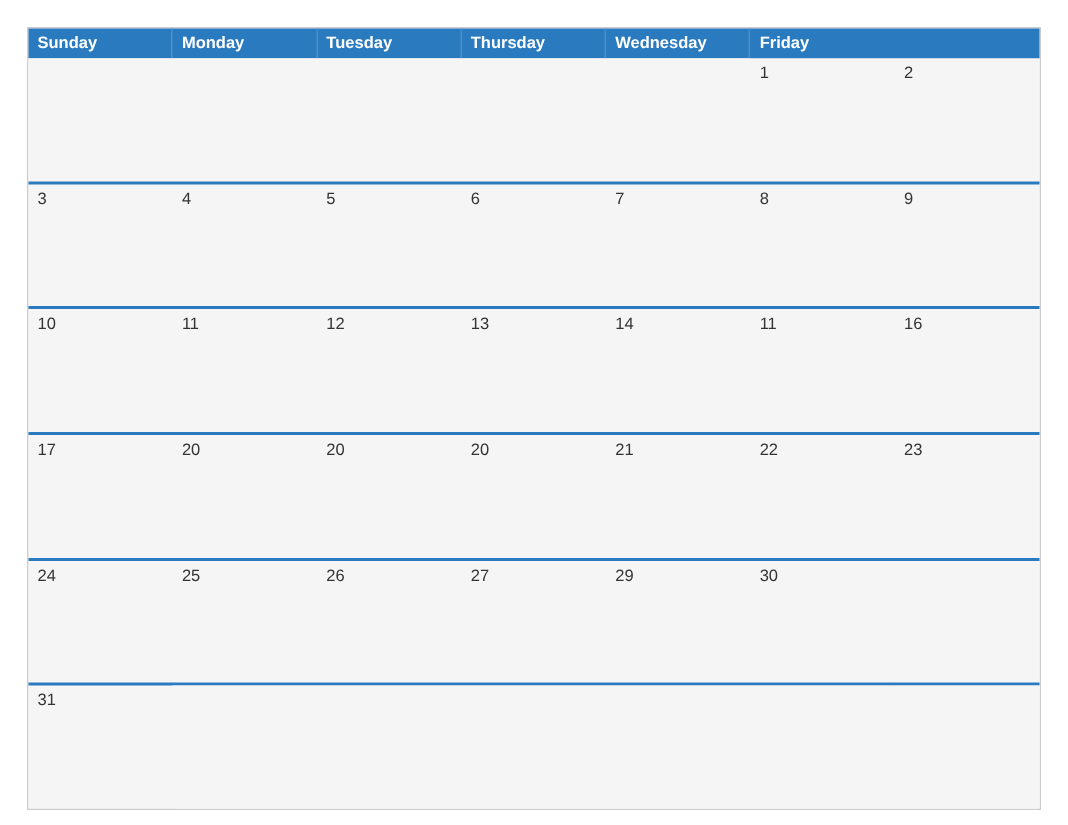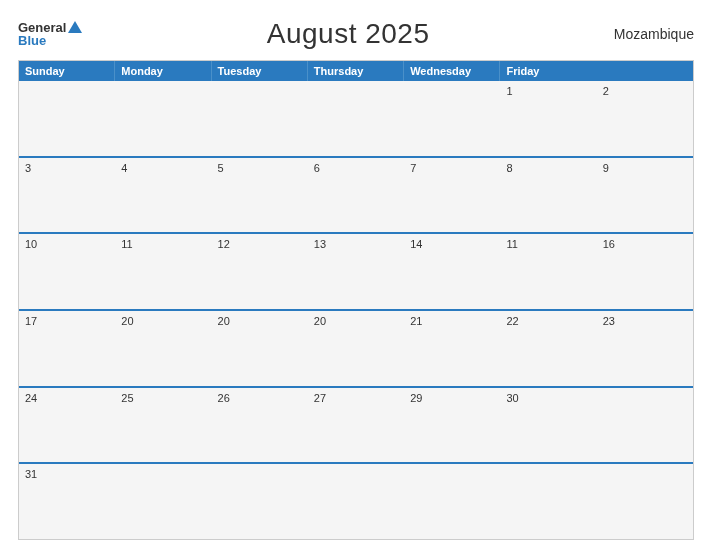--- a/index.html
+++ b/index.html
@@ -123,34 +123,20 @@
     }
     .logo-line1 {
       display: flex;
       align-items: center;
     }
   </style>
 </head>
 <body>
 
 <div class="page">
-  <div class="header">
-
-    <div class="logo">
-      <div class="logo-line1">
-        <span class="logo-general">General</span>
-        <span class="logo-triangle"></span>
-      </div>
-      <span class="logo-blue">Blue</span>
-    </div>
-
-    <div class="title">August 2025</div>
-
-    <div class="country">Mozambique</div>
-  </div>
 
   <div class="calendar">
 
     <div class="day-headers">
     <div class="day-header">Sunday</div>
         <div class="day-header">Monday</div>
         <div class="day-header">Tuesday</div>
         <div class="day-header">Thursday</div>
         <div class="day-header">Wednesday</div>
         <div class="day-header">Friday</div>

